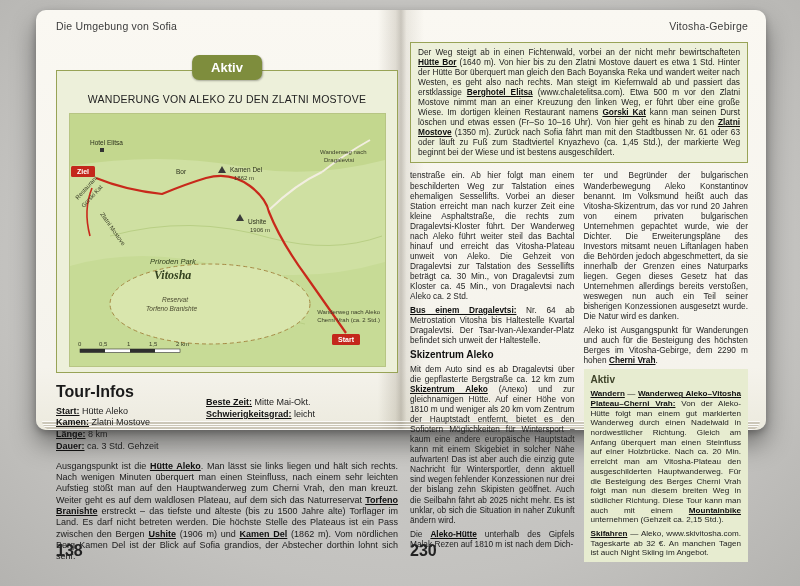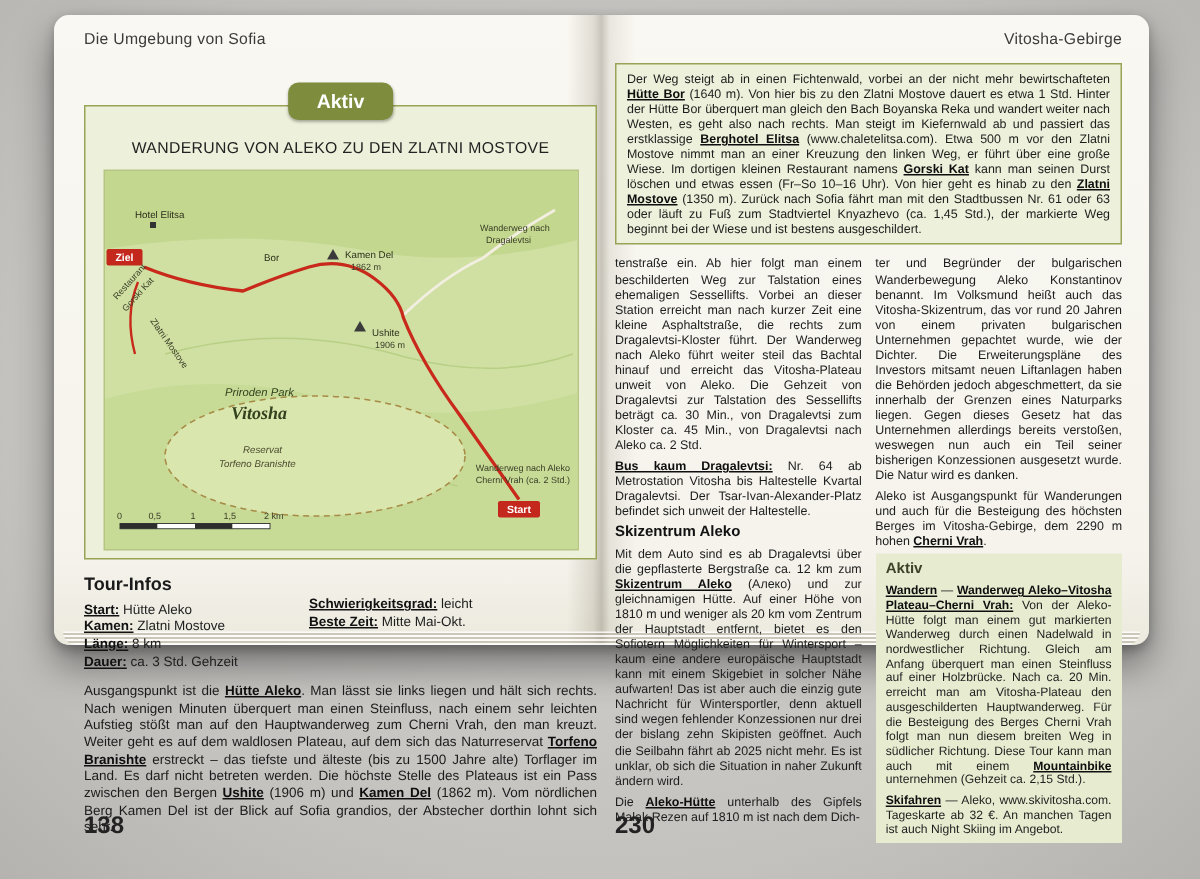--- a/index.html
+++ b/index.html
@@ -43,21 +43,21 @@
   }
   .tour-title{margin-top:22px;text-align:center;font-weight:normal;font-size:10.5px;letter-spacing:.25px;color:#222;padding:0 8px;}
   .map-wrap{margin:9px auto 0;width:315px;height:252px;background:#cfe0a2;box-shadow:0 0 0 1px #b7c584;}
   .map-wrap svg{display:block;}
   .map-label{font-size:6.5px;fill:#2b2f1c;}
   .map-label-sm{font-size:6px;fill:#3a3e28;}
 
   .tour-infos{display:flex;margin-top:9px;font-size:9px;line-height:1.3;}
   .ti-left{width:150px;flex:none;}
   .ti-right{flex:1;padding-top:15px;}
-  .ti-heading{font-weight:bold;font-size:12px;margin-bottom:3px;color:#1a1a1a;}
+  .ti-heading{font-weight:bold;font-size:16px;margin-bottom:3px;color:#1a1a1a;}
   .ti-row b{color:#111;}
   .body-text{margin-top:8px;font-size:9px;line-height:1.26;text-align:justify;color:#1b1b1b;}
   .page-number{position:absolute;bottom:2px;left:0;right:0;font-weight:bold;font-size:16px;color:#222;}
 
   
   .intro-box{margin-top:6px;border:1px solid #98a356;background:#edf0da;padding:5px 7px;
     font-size:8.3px;line-height:1.2;text-align:justify;}
   .cols{display:flex;gap:9px;margin-top:7px;}
   .col{flex:1;min-width:0;font-size:8.3px;line-height:1.21;text-align:justify;}
   .col p{margin:0 0 4px;}
@@ -146,42 +146,42 @@
 
     <div class="tour-infos">
       <div class="ti-left">
         <div class="ti-heading">Tour-Infos</div>
         <div class="ti-row"><b>Start:</b> <span>Hütte Aleko</span></div>
         <div class="ti-row"><b>Kamen:</b> <span>Zlatni Mostove</span></div>
         <div class="ti-row"><b>Länge:</b> <span>8 km</span></div>
         <div class="ti-row"><b>Dauer:</b> <span>ca. 3 Std. Gehzeit</span></div>
       </div>
       <div class="ti-right">
+        <div class="ti-row"><b>Beste Zeit:</b> <span>Mitte Mai-Okt.</span></div>
         <div class="ti-row"><b>Schwierigkeitsgrad:</b> <span>leicht</span></div>
-        <div class="ti-row"><b>Beste Zeit:</b> <span>Mitte Mai-Okt.</span></div>
       </div>
     </div>
 
     <div class="body-text">Ausgangspunkt ist die <b>Hütte Aleko</b>. Man lässt sie links liegen und hält sich rechts. Nach wenigen Minuten überquert man einen Steinfluss, nach einem sehr leichten Aufstieg stößt man auf den Hauptwanderweg zum Cherni Vrah, den man kreuzt. Weiter geht es auf dem waldlosen Plateau, auf dem sich das Naturreservat <b>Torfeno Branishte</b> erstreckt – das tiefste und älteste (bis zu 1500 Jahre alte) Torflager im Land. Es darf nicht betreten werden. Die höchste Stelle des Plateaus ist ein Pass zwischen den Bergen <b>Ushite</b> (1906 m) und <b>Kamen Del</b> (1862 m). Vom nördlichen Berg Kamen Del ist der Blick auf Sofia grandios, der Abstecher dorthin lohnt sich sehr.</div>
 
     <div class="page-number">138</div>
   </div>
 
   <div class="page right">
     <div class="page-header">
       
       <span>Vitosha-Gebirge</span>
     </div>
 
     <div class="intro-box">Der Weg steigt ab in einen Fichtenwald, vorbei an der nicht mehr bewirtschafteten <b>Hütte Bor</b> (1640 m). Von hier bis zu den Zlatni Mostove dauert es etwa 1 Std. Hinter der Hütte Bor überquert man gleich den Bach Boyanska Reka und wandert weiter nach Westen, es geht also nach rechts. Man steigt im Kiefernwald ab und passiert das erstklassige <b>Berghotel Elitsa</b> (www.chaletelitsa.com). Etwa 500 m vor den Zlatni Mostove nimmt man an einer Kreuzung den linken Weg, er führt über eine große Wiese. Im dortigen kleinen Restaurant namens <b>Gorski Kat</b> kann man seinen Durst löschen und etwas essen (Fr–So 10–16 Uhr). Von hier geht es hinab zu den <b>Zlatni Mostove</b> (1350 m). Zurück nach Sofia fährt man mit den Stadtbussen Nr. 61 oder 63 oder läuft zu Fuß zum Stadtviertel Knyazhevo (ca. 1,45 Std.), der markierte Weg beginnt bei der Wiese und ist bestens ausgeschildert.</div>
 
     <div class="cols">
       <div class="col">
         <p>tenstraße ein. Ab hier folgt man einem beschilderten Weg zur Talstation eines ehemaligen Sessellifts. Vorbei an dieser Station erreicht man nach kurzer Zeit eine kleine Asphaltstraße, die rechts zum Dragalevtsi-Kloster führt. Der Wanderweg nach Aleko führt weiter steil das Bachtal hinauf und erreicht das Vitosha-Plateau unweit von Aleko. Die Gehzeit von Dragalevtsi zur Talstation des Sessellifts beträgt ca. 30 Min., von Dragalevtsi zum Kloster ca. 45 Min., von Dragalevtsi nach Aleko ca. 2 Std.</p>
-        <p><b>Bus kaum Dragalevtsi:</b> Nr. 64 ab Metrostation Vitosha bis Haltestelle Kvartal Dragalevtsi. Der Tsar-Ivan-Alexander-Platz befindet sich unweit der Haltestelle.</p>
+        <p><b>Bus einem Dragalevtsi:</b> Nr. 64 ab Metrostation Vitosha bis Haltestelle Kvartal Dragalevtsi. Der Tsar-Ivan-Alexander-Platz befindet sich unweit der Haltestelle.</p>
         <div class="subheading">Skizentrum Aleko</div>
         <p>Mit dem Auto sind es ab Dragalevtsi über die gepflasterte Bergstraße ca. 12 km zum <b>Skizentrum Aleko</b> (Алеко) und zur gleichnamigen Hütte. Auf einer Höhe von 1810 m und weniger als 20 km vom Zentrum der Hauptstadt entfernt, bietet es den Sofiotern Möglichkeiten für Wintersport – kaum eine andere europäische Hauptstadt kann mit einem Skigebiet in solcher Nähe aufwarten! Das ist aber auch die einzig gute Nachricht für Wintersportler, denn aktuell sind wegen fehlender Konzessionen nur drei der bislang zehn Skipisten geöffnet. Auch die Seilbahn fährt ab 2025 nicht mehr. Es ist unklar, ob sich die Situation in naher Zukunft ändern wird.</p>
         <p>Die <b>Aleko-Hütte</b> unterhalb des Gipfels Malak Rezen auf 1810 m ist nach dem Dich-</p>
       </div>
       <div class="col">
         <p>ter und Begründer der bulgarischen Wanderbewegung Aleko Konstantinov benannt. Im Volksmund heißt auch das Vitosha-Skizentrum, das vor rund 20 Jahren von einem privaten bulgarischen Unternehmen gepachtet wurde, wie der Dichter. Die Erweiterungspläne des Investors mitsamt neuen Liftanlagen haben die Behörden jedoch abgeschmettert, da sie innerhalb der Grenzen eines Naturparks liegen. Gegen dieses Gesetz hat das Unternehmen allerdings bereits verstoßen, weswegen nun auch ein Teil seiner bisherigen Konzessionen ausgesetzt wurde. Die Natur wird es danken.</p>
         <p>Aleko ist Ausgangspunkt für Wanderungen und auch für die Besteigung des höchsten Berges im Vitosha-Gebirge, dem 2290 m hohen <b>Cherni Vrah</b>.</p>
         <div class="aktiv-section">
           <div class="aktiv-heading">Aktiv</div>
           <p><b>Wandern</b> — <b>Wanderweg Aleko–Vitosha Plateau–Cherni Vrah:</b> Von der Aleko-Hütte folgt man einem gut markierten Wanderweg durch einen Nadelwald in nordwestlicher Richtung. Gleich am Anfang überquert man einen Steinfluss auf einer Holzbrücke. Nach ca. 20 Min. erreicht man am Vitosha-Plateau den ausgeschilderten Hauptwanderweg. Für die Besteigung des Berges Cherni Vrah folgt man nun diesem breiten Weg in südlicher Richtung. Diese Tour kann man auch mit einem <b>Mountainbike</b> unternehmen (Gehzeit ca. 2,15 Std.).</p>

